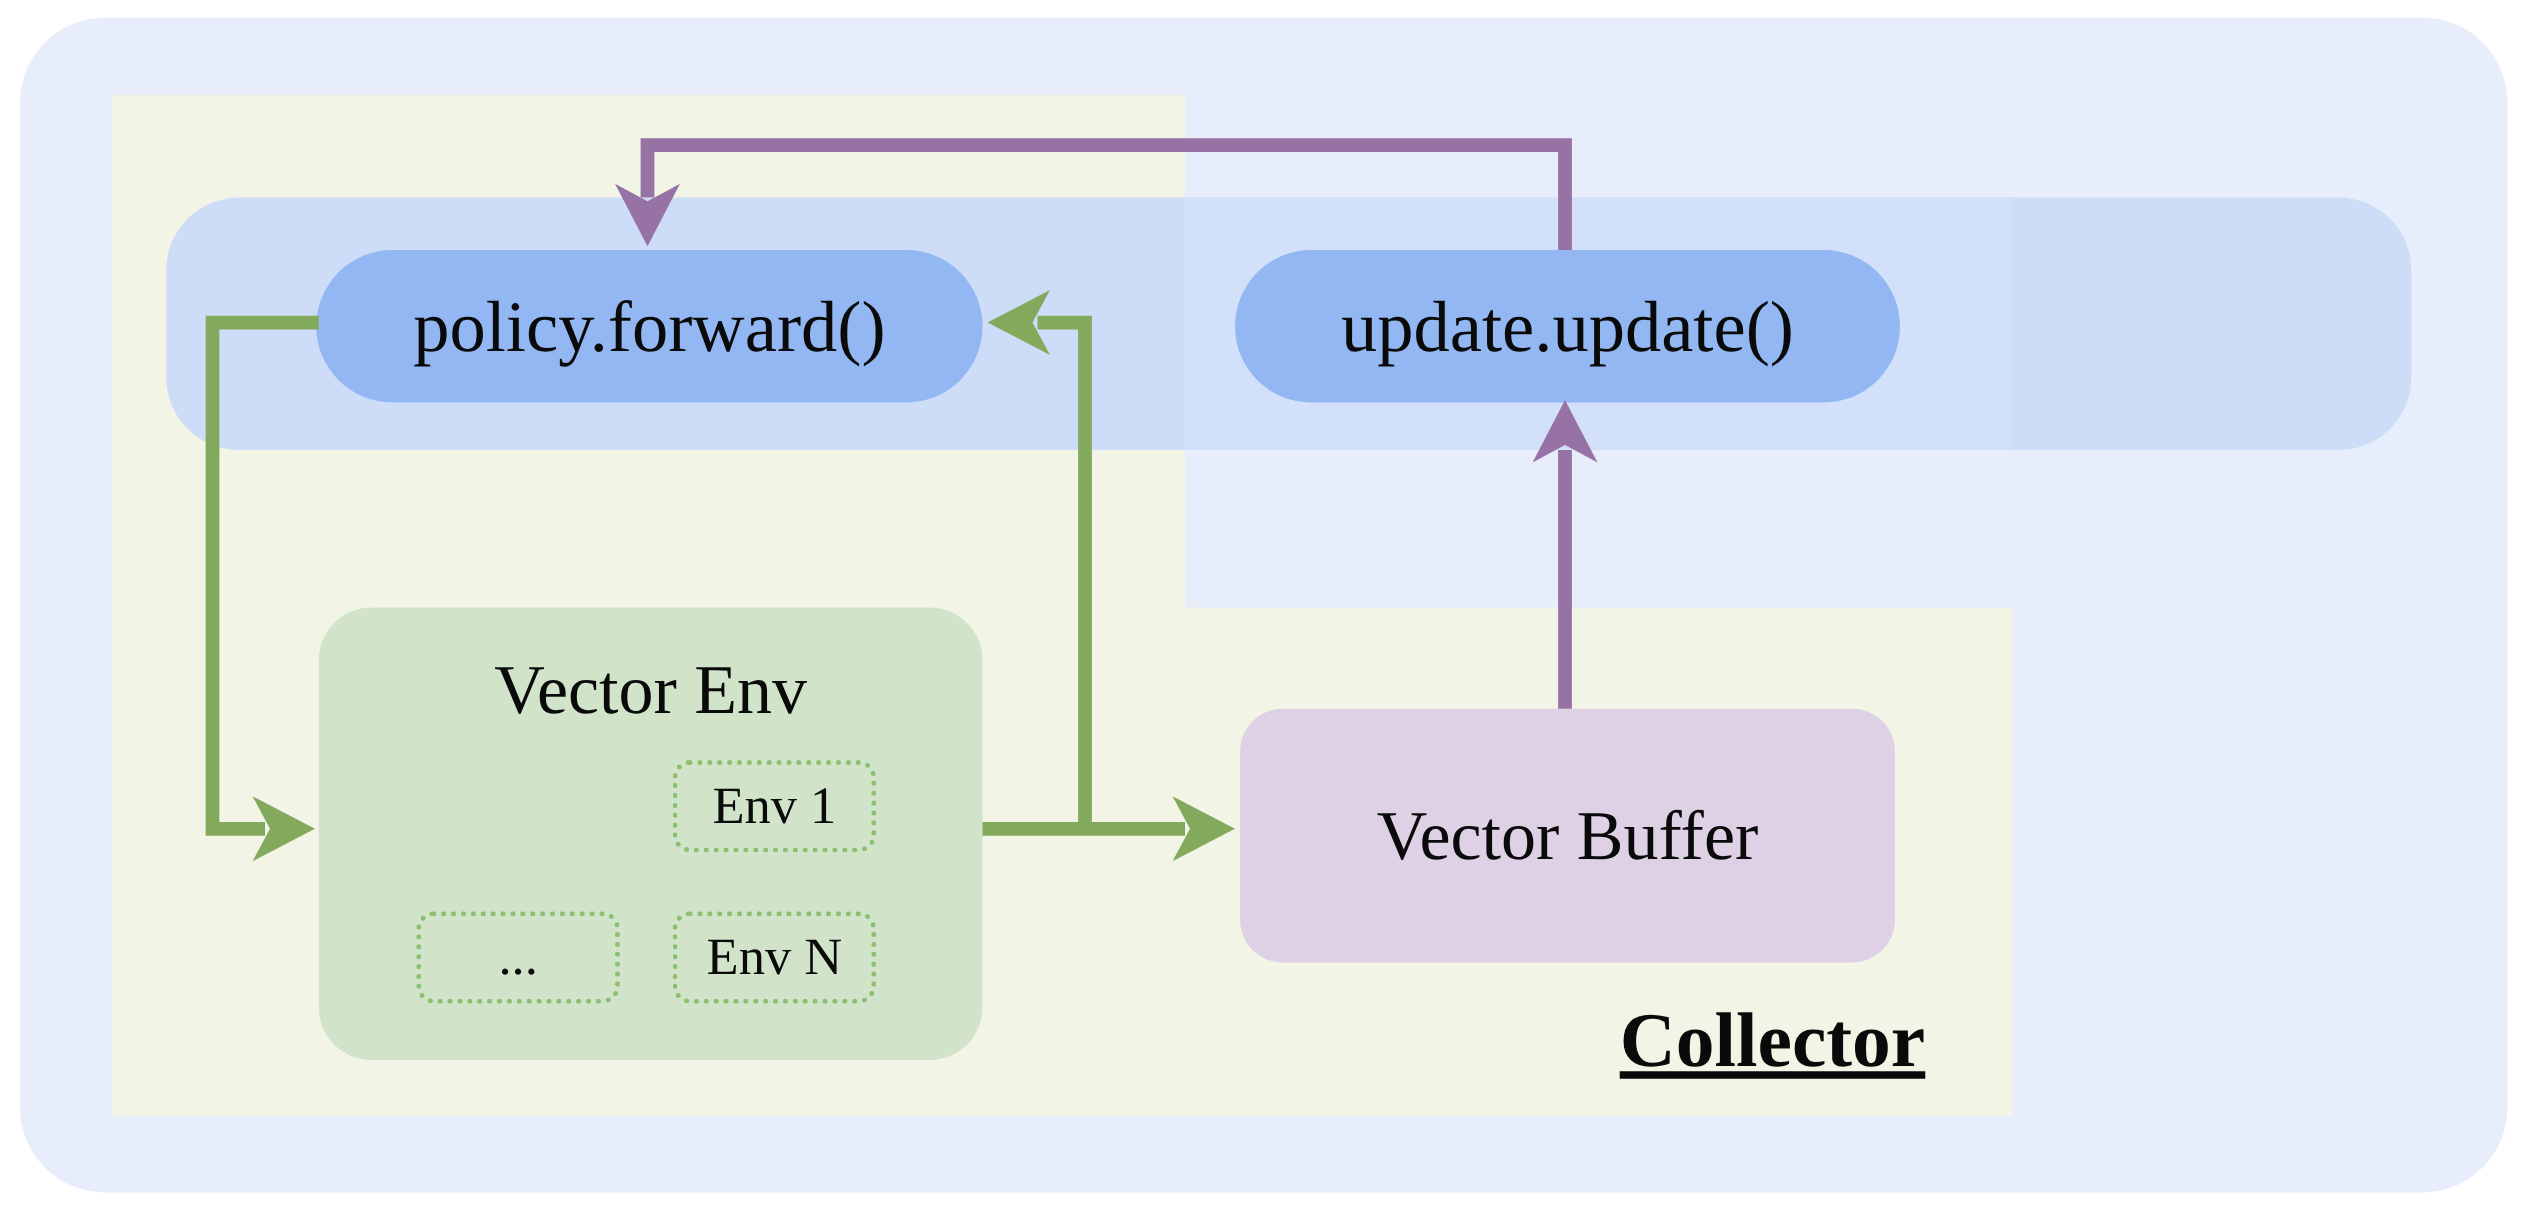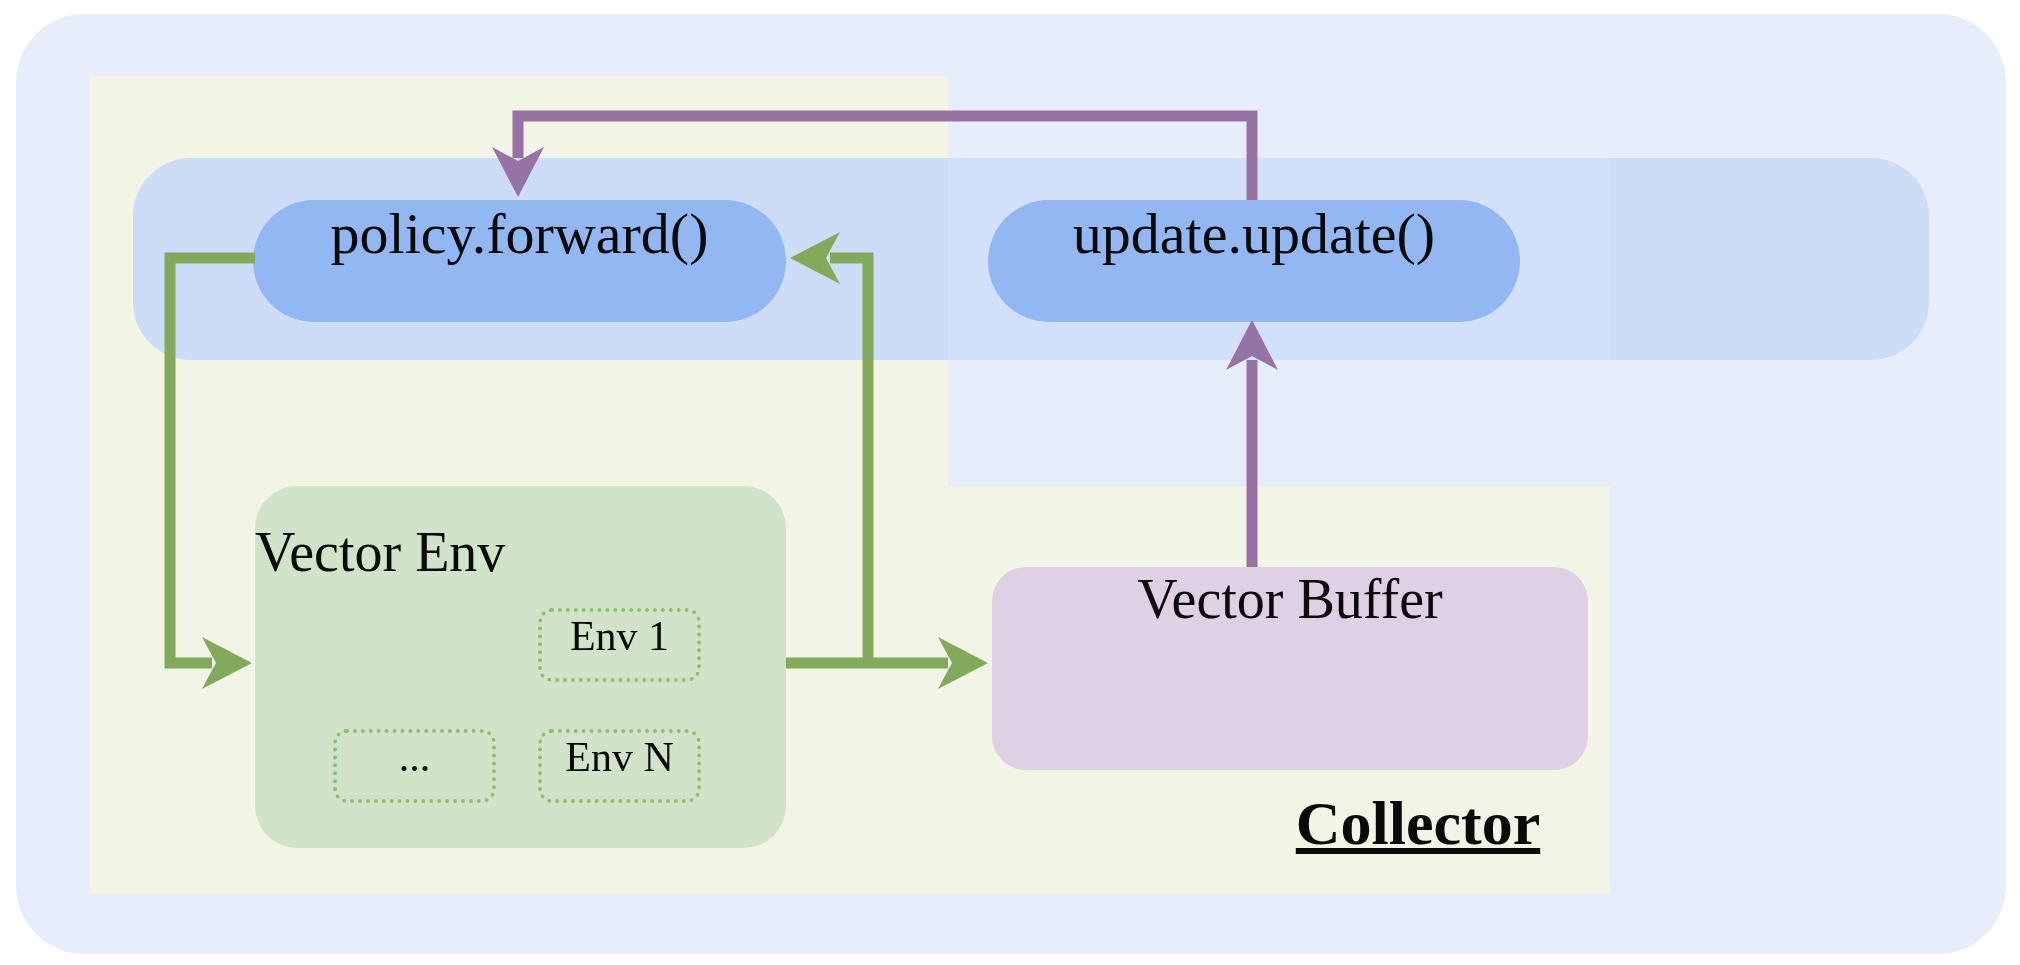--- a/index.html
+++ b/index.html
@@ -17,21 +17,21 @@
   html,body{margin:0;padding:0;background:#ffffff;}
   #canvas{
     position:relative;
     width:2020px;height:965px;
     overflow:hidden;
     background:#ffffff;
     font-family:"Liberation Serif","DejaVu Serif",serif;
     color:var(--ink);
   }
   .abs{position:absolute;}
-  .center{display:flex;align-items:flex-start;justify-content:center;text-align:center;}
+  .center{display:flex;align-items:center;justify-content:center;text-align:center;}
 
   .trainer-rect{
     left:16px;top:14px;width:1990px;height:940px;
     background:var(--trainer-bg);border-radius:68px;
   }
   .collector-a{left:90px;top:76px;width:858px;height:817px;background:var(--collector-bg);}
   .collector-b{left:948px;top:486px;width:662px;height:407px;background:var(--collector-bg);}
 
   .policy-band{
     left:133px;top:158px;width:1796px;height:202px;
@@ -43,32 +43,32 @@
     height:122px;border-radius:61px;background:var(--pill);
     font-size:58px;
   }
   .pill-forward{left:253px;top:200px;width:533px;}
   .pill-update{left:988px;top:200px;width:532px;}
 
   .env-group{
     left:255px;top:486px;width:531px;height:362px;
     background:var(--env-box);border-radius:42px;
   }
-  .env-title{left:255px;top:520px;width:531px;font-size:56px;text-align:left;}
+  .env-title{left:255px;top:520px;width:531px;font-size:56px;text-align:center;}
   .env-cell{
     width:163px;height:74px;border:4px dotted var(--env-dash);
     border-radius:14px;box-sizing:border-box;font-size:42px;
   }
   .env-1{left:333px;top:608px;}
   .env-2{left:538px;top:608px;}
   .env-dots{left:333px;top:729px;}
   .env-n{left:538px;top:729px;}
 
   .buffer-box{
-    left:992px;top:567px;width:596px;height:203px;
+    left:992px;top:567px;width:524px;height:203px;
     background:var(--buffer);border-radius:34px;font-size:56px;
   }
 
   .region-label{font-weight:bold;font-size:62px;width:420px;height:90px;}
   .label-policy{left:1555px;top:227px;}
   .label-collector{left:1208px;top:788px;text-decoration:underline;}
   .label-trainer{left:1600px;top:788px;}
 
   .arrow-layer{left:0;top:0;width:2020px;height:965px;pointer-events:none;}
 </style>

